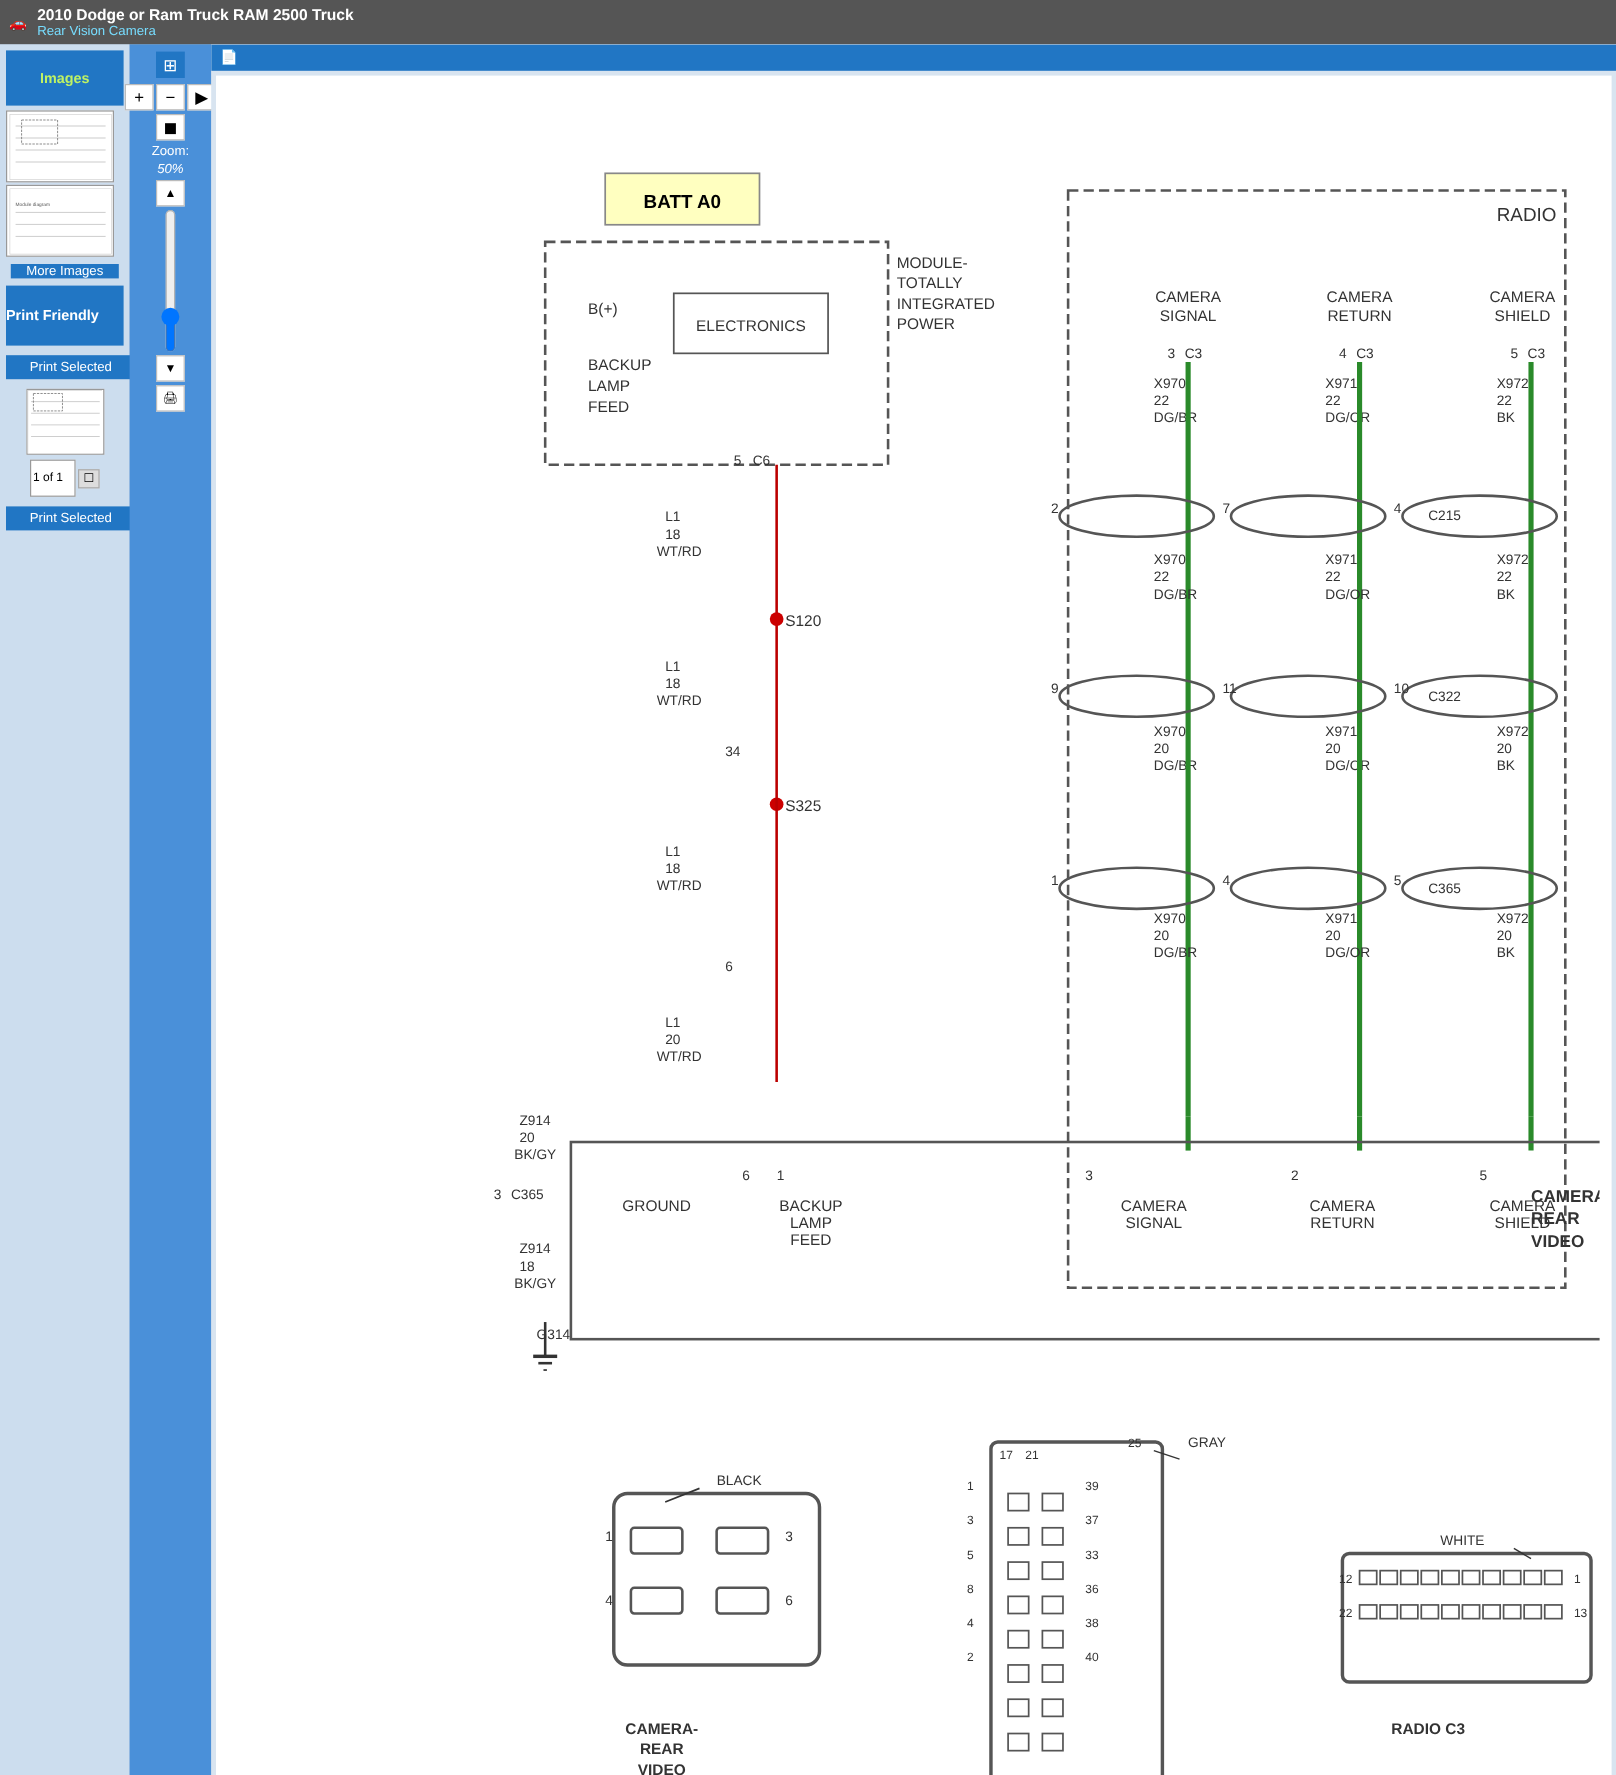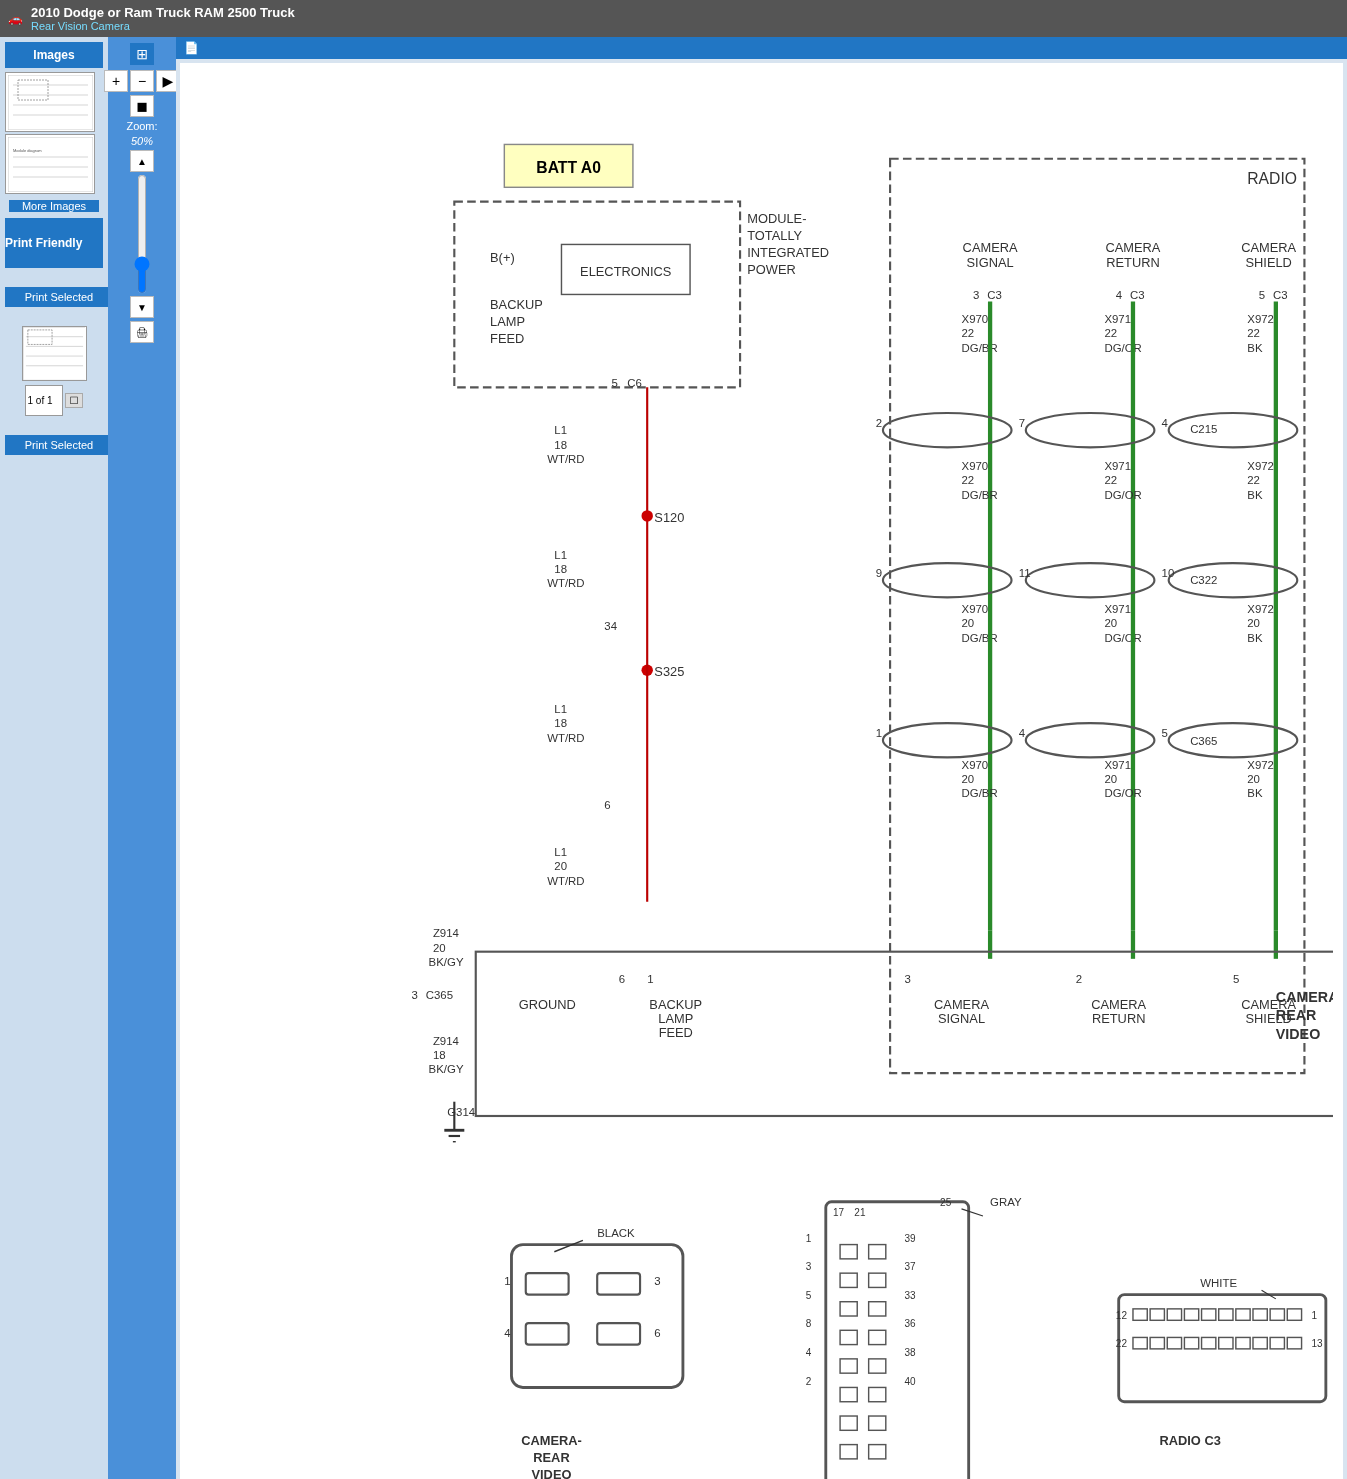--- a/index.html
+++ b/index.html
@@ -9,27 +9,27 @@
     #header { background: #555; color: #fff; padding: 5px 8px; display: flex; align-items: center; gap: 8px; }
     #header .title-block { display: flex; flex-direction: column; }
     #header .main-title { font-size: 13px; font-weight: bold; }
     #header .sub-title { font-size: 11px; color: #7df; }
 
     
     #main-layout { display: flex; width: 100%; }
 
     
     #left-sidebar { width: 108px; background: #cde; padding: 5px; flex-shrink: 0; }
-    .sidebar-section-title { background: #2176c4; color: #ffffff; text-align: center; padding: 6px 0; font-size: 12px; font-weight: bold; margin-bottom: 4px; }
+    .sidebar-section-title { background: #2176c4; color: #bef264; text-align: center; padding: 16px 0; font-size: 12px; font-weight: bold; margin-bottom: 4px; }
     .thumbnail-grid { display: flex; flex-direction: column; gap: 2px; margin-bottom: 6px; }
     .thumb-img { width: 90px; height: 60px; border: 1px solid #999; background: #fff; overflow: hidden; display: flex; align-items: center; justify-content: center; }
     .thumb-img svg { width: 85px; height: 55px; }
     .more-images-btn { background: #2176c4; color: #fff; border: none; width: 90px; padding: 0 0; font-size: 11px; cursor: pointer; display: block; margin: 4px auto; }
     .print-friendly-label { background: #2176c4; color: #fff; padding: 18px 0; font-size: 12px; font-weight: bold; margin: 6px 0 4px 0; }
-    .print-selected-btn { background: #2176c4; color: #fff; border: none; width: 108px; padding: 4px 0; font-size: 11px; cursor: pointer; display: block; margin: 19px auto; }
+    .print-selected-btn { background: #2176c4; color: #fff; border: none; width: 108px; padding: 4px 0; font-size: 11px; cursor: pointer; display: block; margin: 8px auto; }
     .thumb-small { width: 65px; height: 55px; border: 1px solid #999; background: #fff; margin: 4px auto; display: block; }
     .page-input-row { display: flex; align-items: center; justify-content: center; gap: 2px; margin: 3px 0; }
     .page-input { width: 38px; font-size: 10px; border: 1px solid #999; padding: 9px 2px; }
     .page-nav-btn { background: #ddd; border: 1px solid #aaa; font-size: 10px; cursor: pointer; padding: 1px 4px; }
 
     
     #zoom-sidebar { width: 68px; background: #4a90d9; display: flex; flex-direction: column; align-items: center; padding: 4px; gap: 3px; flex-shrink: 0; }
     .zoom-btn { background: #fff; border: 1px solid #bbb; width: 24px; height: 22px; font-size: 14px; cursor: pointer; display: flex; align-items: center; justify-content: center; }
     .zoom-label { color: #fff; font-size: 11px; text-align: right; }
     .zoom-value { color: #fff; font-size: 11px; font-style: italic; }

